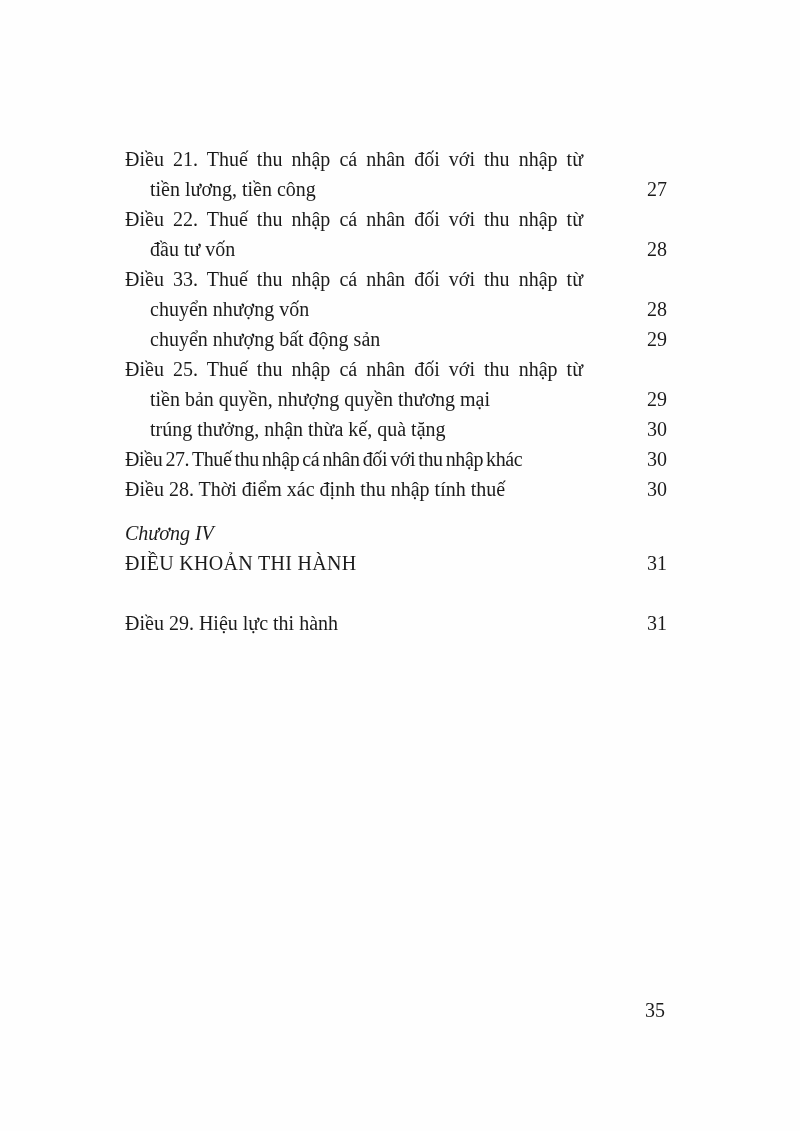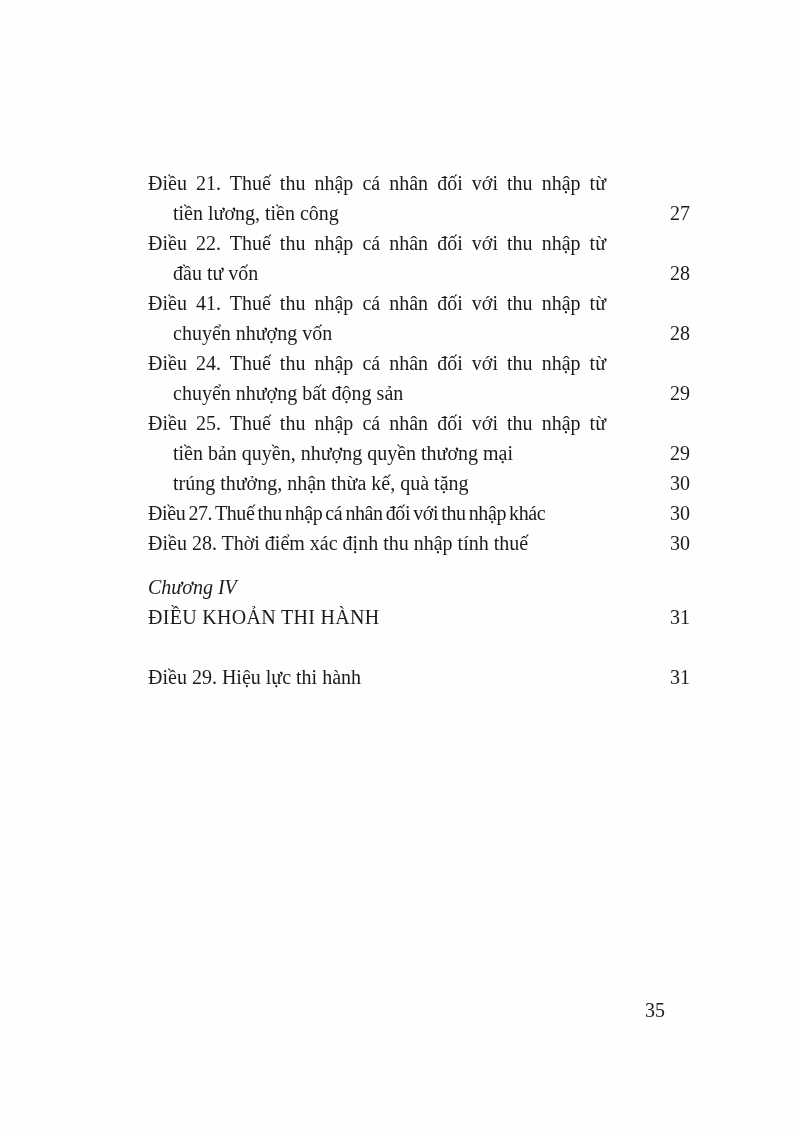--- a/index.html
+++ b/index.html
@@ -10,23 +10,22 @@
     background: #fefefe;
     font-family: "Liberation Serif", "DejaVu Serif", serif;
     font-size: 20px;
     line-height: 30px;
     color: #1b1b1b;
     overflow: hidden;
   }
   .toc {
     position: absolute;
     left: 125px;
-    top: 168px;
+    top: 144px;
     width: 542px;
-    margin-left: 23px;
   }
   
   .entry {
     display: flex;
     align-items: flex-end;
   }
   .entry .txt { width: 458px; }
   .l1j {
     text-align: justify;
     text-align-last: justify;
@@ -74,29 +73,28 @@
     <div class="entry">
       <div class="txt">
         <div class="l1j">Điều 22. Thuế thu nhập cá nhân đối với thu nhập từ</div>
         <div class="l2">đầu tư vốn</div>
       </div>
       <div class="num">28</div>
     </div>
 
     <div class="entry">
       <div class="txt">
-        <div class="l1j">Điều 41. Thuế thu nhập cá nhân đối với thu nhập từ</div>
+        <div class="l1j">Điều 33. Thuế thu nhập cá nhân đối với thu nhập từ</div>
         <div class="l2">chuyển nhượng vốn</div>
       </div>
       <div class="num">28</div>
     </div>
 
     <div class="entry">
       <div class="txt">
-        <div class="l1j">Điều 24. Thuế thu nhập cá nhân đối với thu nhập từ</div>
         <div class="l2">chuyển nhượng bất động sản</div>
       </div>
       <div class="num">29</div>
     </div>
 
     <div class="entry">
       <div class="txt">
         <div class="l1j">Điều 25. Thuế thu nhập cá nhân đối với thu nhập từ</div>
         <div class="l2">tiền bản quyền, nhượng quyền thương mại</div>
       </div>

